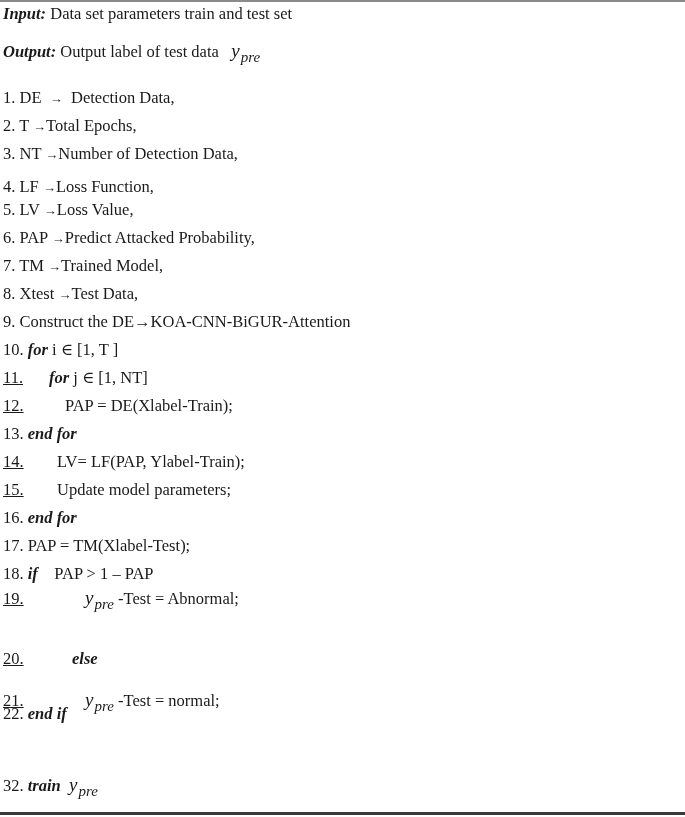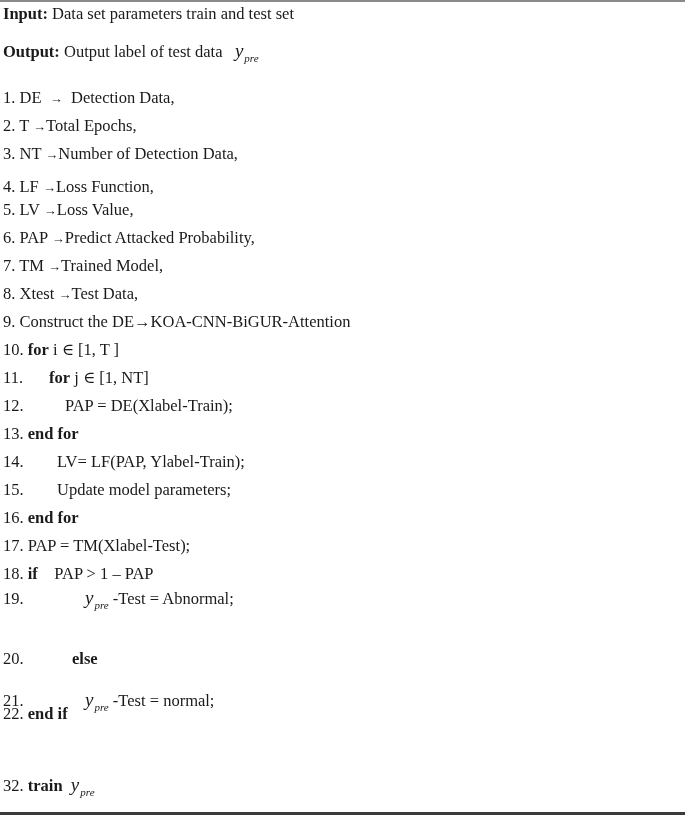--- a/index.html
+++ b/index.html
@@ -7,24 +7,24 @@
     width: 685px; height: 817px; position: relative; overflow: hidden;
     font-family: "Liberation Serif", "DejaVu Serif", serif;
     color: #1a1a1a; font-size: 16px;
   }
   .rule-top { position: absolute; left: 0; top: 0; width: 685px; height: 2px; background: #8a8a8a; }
   .rule-bottom { position: absolute; left: 0; top: 812px; width: 685px; height: 3px; background: #3a3a3a; }
   .line {
     position: absolute; left: 3px; height: 22px; line-height: 22px;
     white-space: nowrap; font-size: 16.5px;
   }
-  .b { font-weight: bold; }
-  .num { display: inline-block; }
+  .b { font-weight: bold; font-style: italic; }
+  .num { display: inline-block; text-decoration: underline; }
   .ypre { font-style: italic; font-size: 19px; }
-  .ypre sub { font-size: 11px; vertical-align: -5px; margin-left: 1px; }
+  .ypre sub { font-size: 15px; vertical-align: -5px; margin-left: 1px; }
   .arrow { font-size: 13px; }
 </style>
 </head>
 <body>
 
 <div class="rule-top"></div>
 
 <div class="line" style="top:3px">
   <span class="b">Input:</span>
   <span>Data set parameters train and test set</span>

